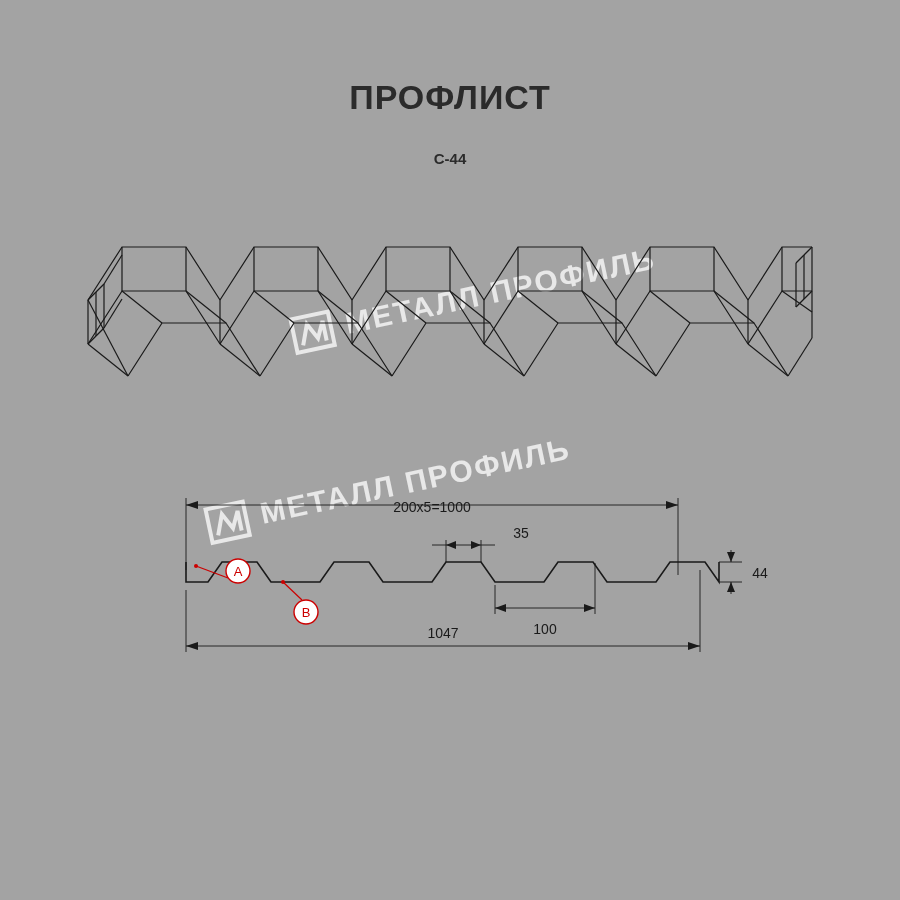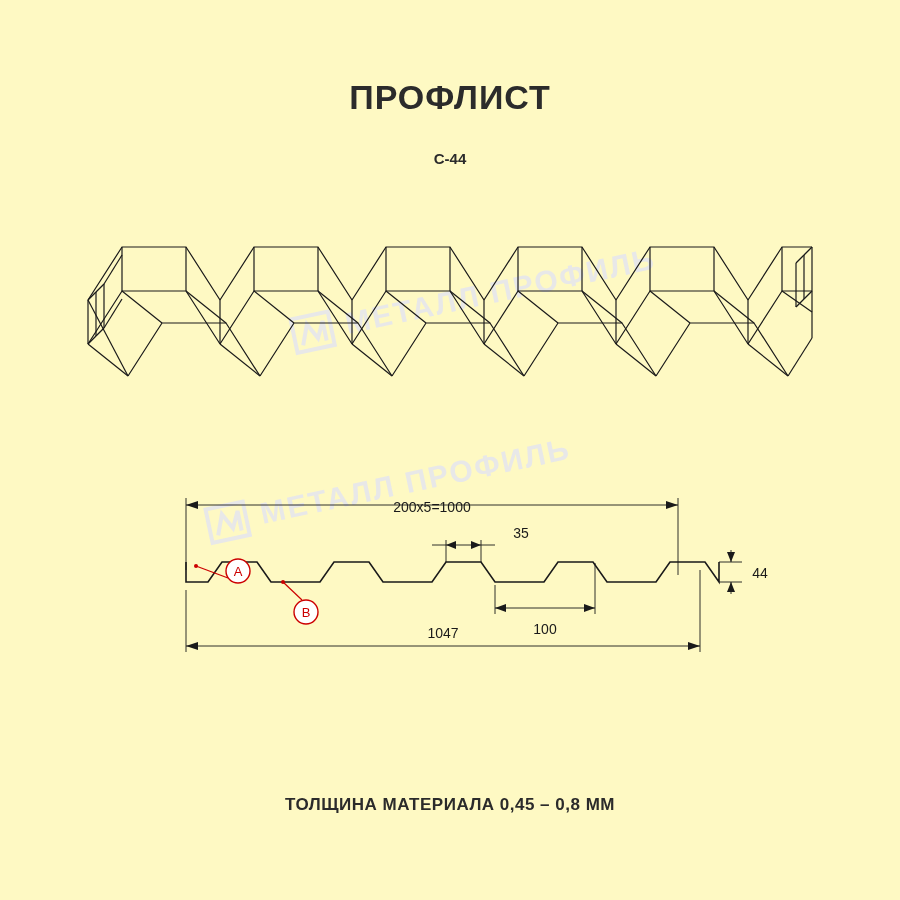--- a/index.html
+++ b/index.html
@@ -7,21 +7,21 @@
     padding: 0;
     background: #ffffff;
   }
   body {
     font-family: "Liberation Sans", sans-serif;
   }
   #page {
     position: relative;
     width: 900px;
     height: 900px;
-    background: #fef9c3;
+    background: #a3a3a3;
     overflow: hidden;
   }
   .title {
     position: absolute;
     top: 78px;
     left: 0;
     width: 900px;
     text-align: center;
     font-size: 34px;
     font-weight: bold;
@@ -245,14 +245,13 @@
     </g>
 
     <g>
       <circle cx="306" cy="612" r="12" fill="#ffffff" stroke="#cc0000" stroke-width="1.4"></circle>
       <text class="callout-text" x="306" y="617" text-anchor="middle">B</text>
       <line x1="302" y1="600" x2="283" y2="582" stroke="#cc0000" stroke-width="1.2"></line>
       <circle cx="283" cy="582" r="2" fill="#cc0000"></circle>
     </g>
   </svg>
 
-  <div class="footer">ТОЛЩИНА МАТЕРИАЛА 0,45 – 0,8 ММ</div>
 </div>
 
 </body></html>

